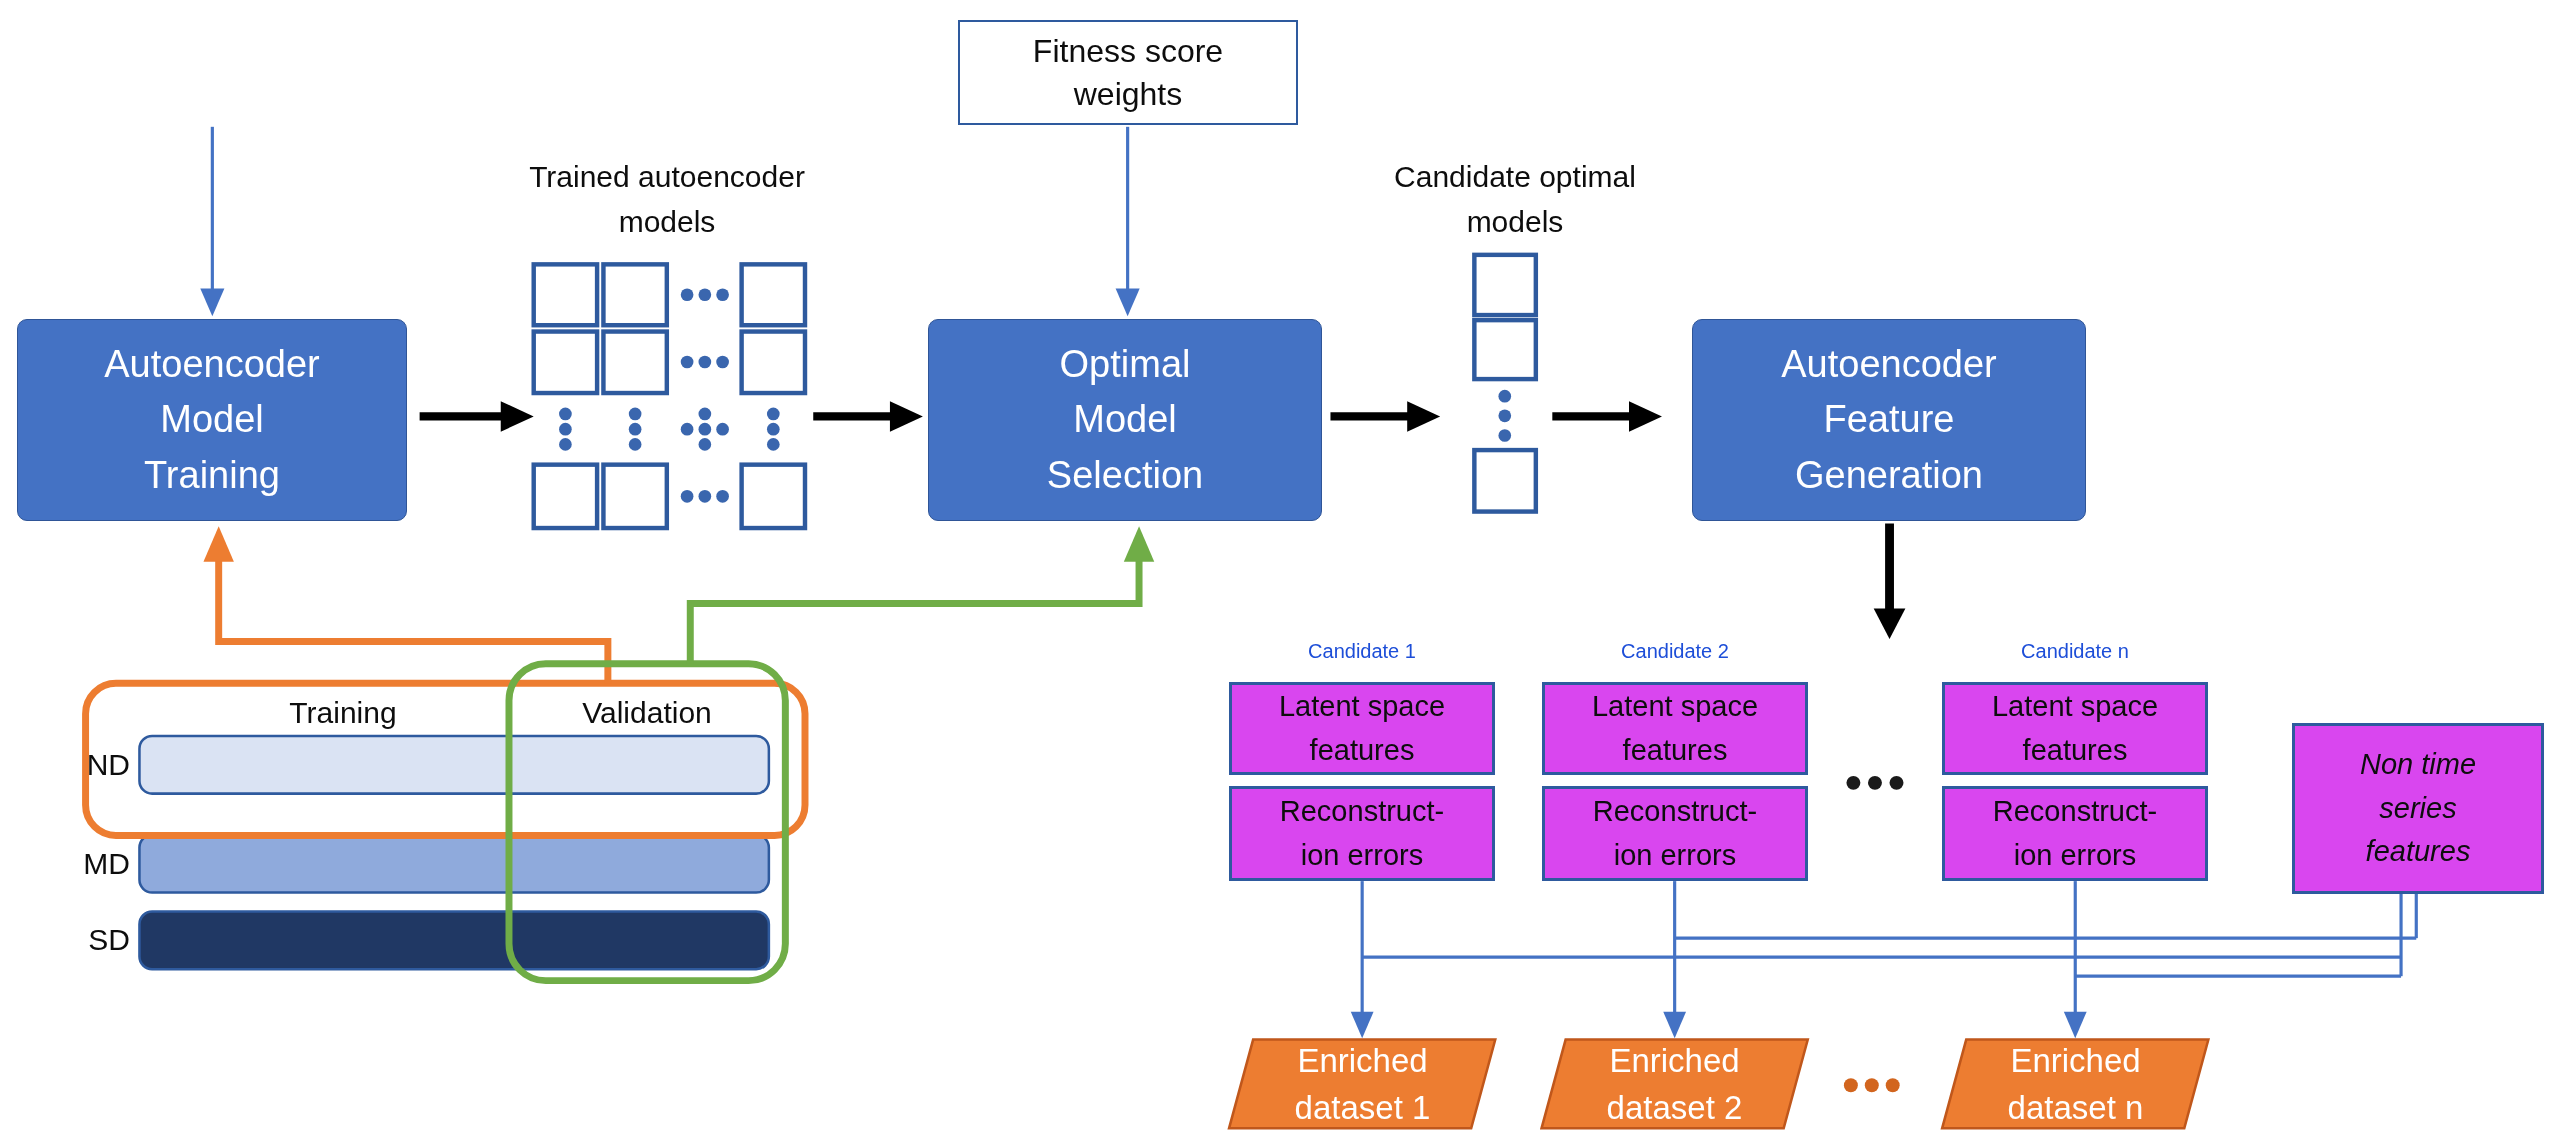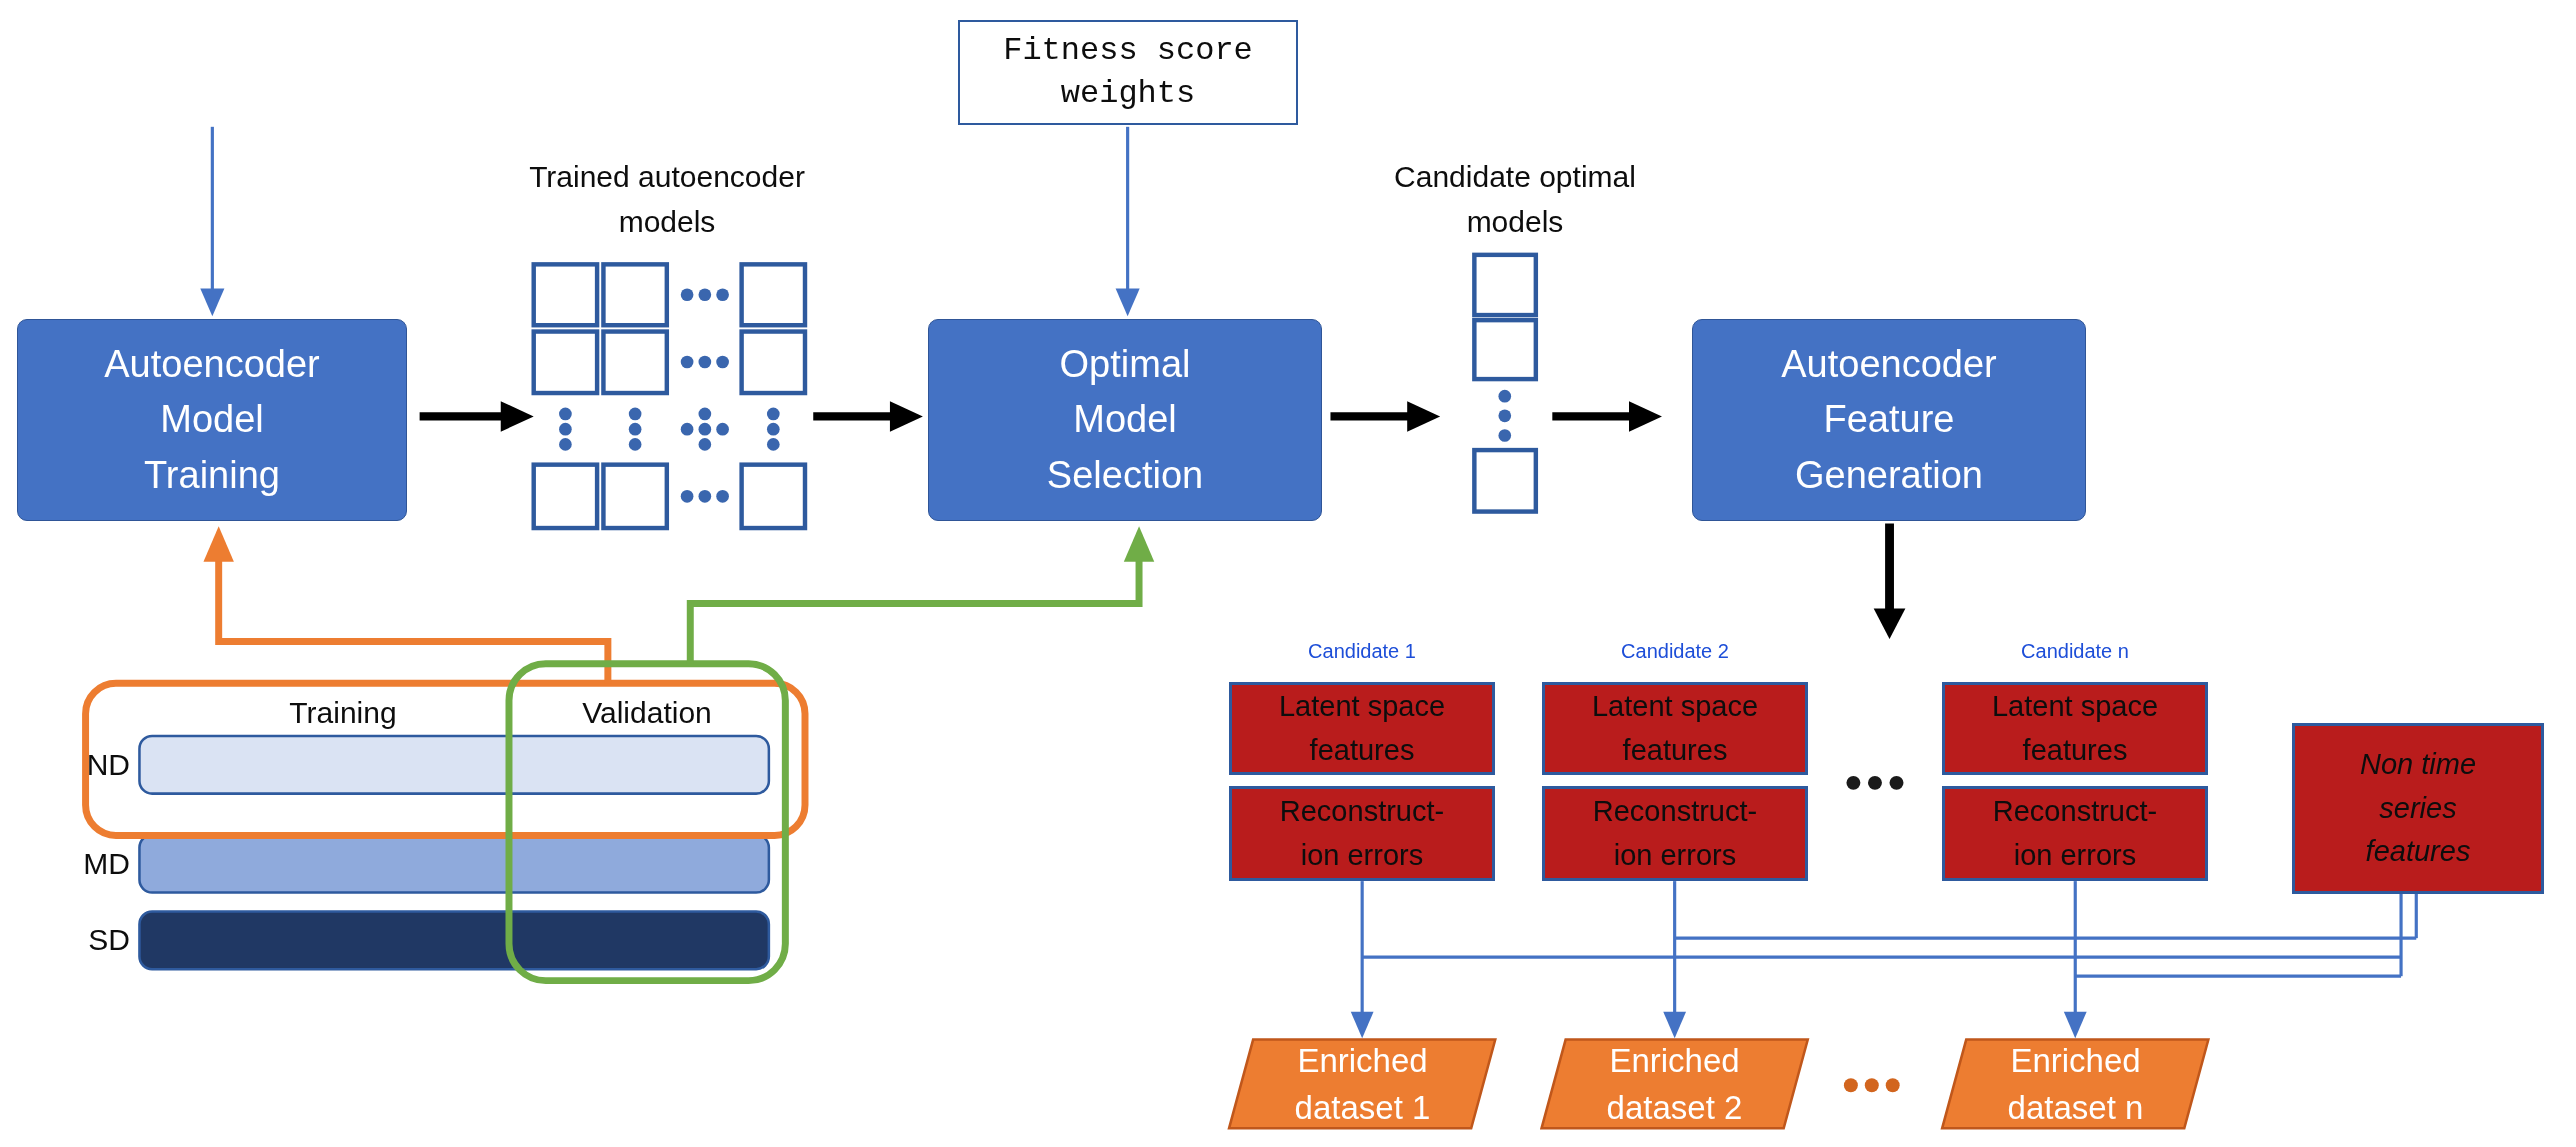--- a/index.html
+++ b/index.html
@@ -39,21 +39,21 @@
     line-height: 1.45;
   }
   .flow-label {
     font-size: 30px;
     line-height: 1.5;
     color: #0d0d0d;
   }
   .cand-title { font-size: 20px; color: #1d4ed8; }
   .feat-box {
     border: 3.2px solid #2e5a9e;
-    background: #b91c1c;
+    background: #d946ef;
     font-size: 29px;
     line-height: 1.5;
     color: #0d0d0d;
   }
   .para-txt {
     color: #ffffff;
     font-size: 33px;
     line-height: 1.42;
     z-index: 3;
   }
@@ -194,21 +194,21 @@
     </g>
 
     <g>
       <rect x="803" y="1047" width="436" height="500" rx="58" fill="none" stroke="#70ad47" stroke-width="11"></rect>
       <path d="M1089 1047 V952 H1797 V882" fill="none" stroke="#70ad47" stroke-width="11"></path>
       <polygon points="1797,830 1773,886 1821,886" fill="#70ad47"></polygon>
     </g>
   </svg>
 
 
-  <div class="txt io-box" style="left:958px; top:20px; width:340px; height:105px;font-family:Liberation Mono, monospace;">Fitness score
+  <div class="txt io-box" style="left:958px; top:20px; width:340px; height:105px;">Fitness score
 weights</div>
 
   <div class="txt process" style="left:17px; top:319px; width:390px; height:202px;">Autoencoder
 Model
 Training</div>
 
   <div class="txt process" style="left:928px; top:319px; width:394px; height:202px;">Optimal
 Model
 Selection</div>
 

